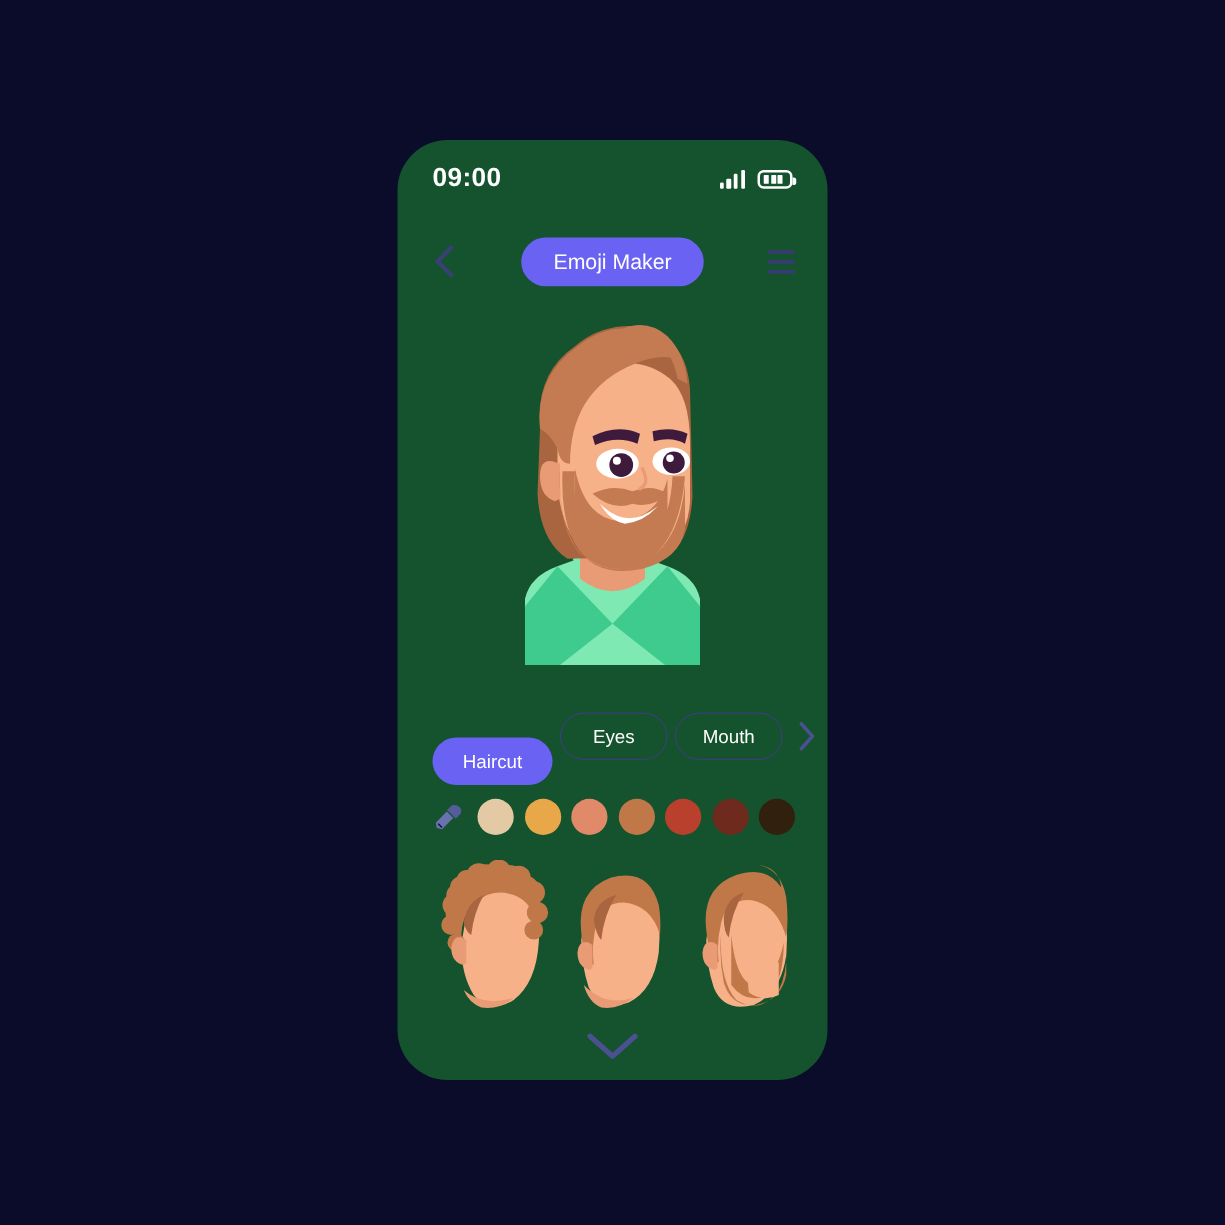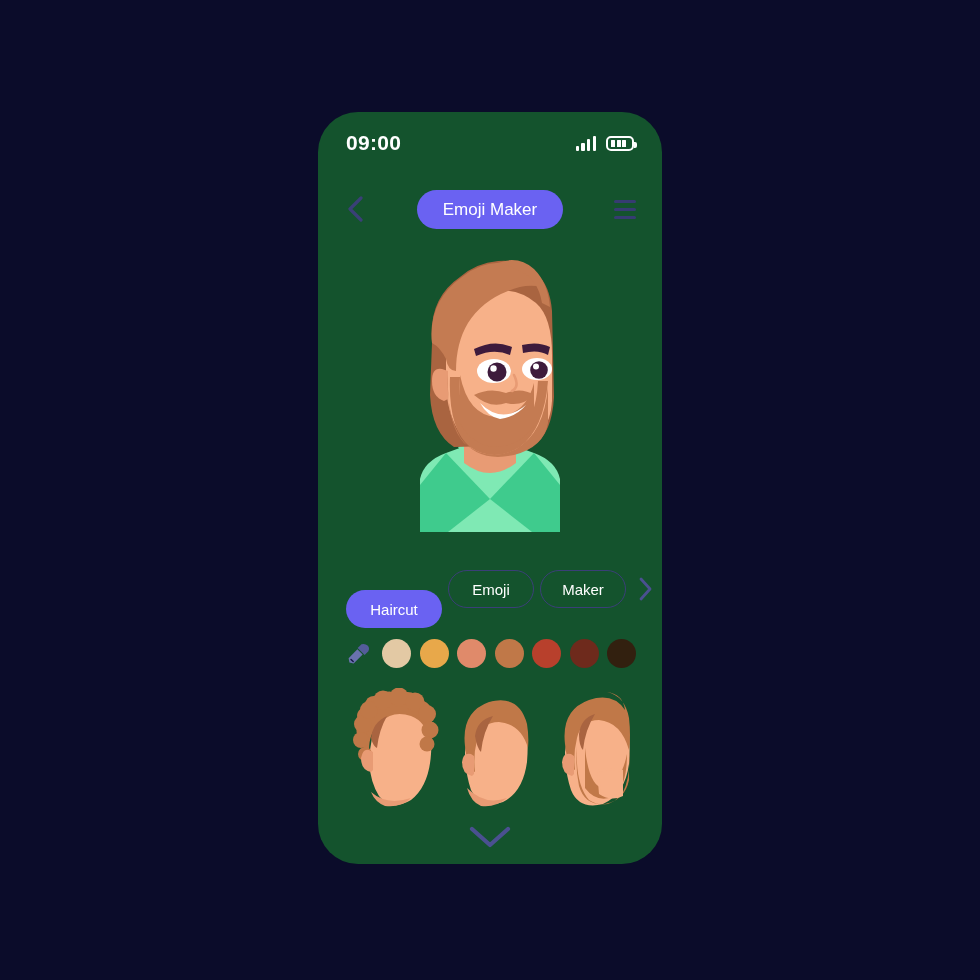--- a/index.html
+++ b/index.html
@@ -319,22 +319,22 @@
         <circle cx="137" cy="123" r="8.8" fill="#3E1B3C"></circle>
         <circle cx="134" cy="119.5" r="3" fill="#FFFFFF"></circle>
       </g>
 
       <path d="M112 128 Q118 140 110 144" fill="none" stroke="#E89B74" stroke-width="2.6" stroke-linecap="round"></path>
     </svg>
   </div>
 
   <div id="tabs-row">
     <div class="tab active">Haircut</div>
-    <div class="tab outline">Emoji</div>
-    <div class="tab outline">Maker</div>
+    <div class="tab outline">Eyes</div>
+    <div class="tab outline">Mouth</div>
     <div id="tabs-next">
       <svg width="14" height="24" viewBox="0 0 14 24">
         <path d="M3 2 L12 12 L3 22" fill="none" stroke="#4A5090" stroke-width="2.8" stroke-linecap="round" stroke-linejoin="round"></path>
       </svg>
     </div>
   </div>
 
   <div id="swatch-row">
     <div id="pipette">
       <svg width="24" height="24" viewBox="0 0 24 24">

